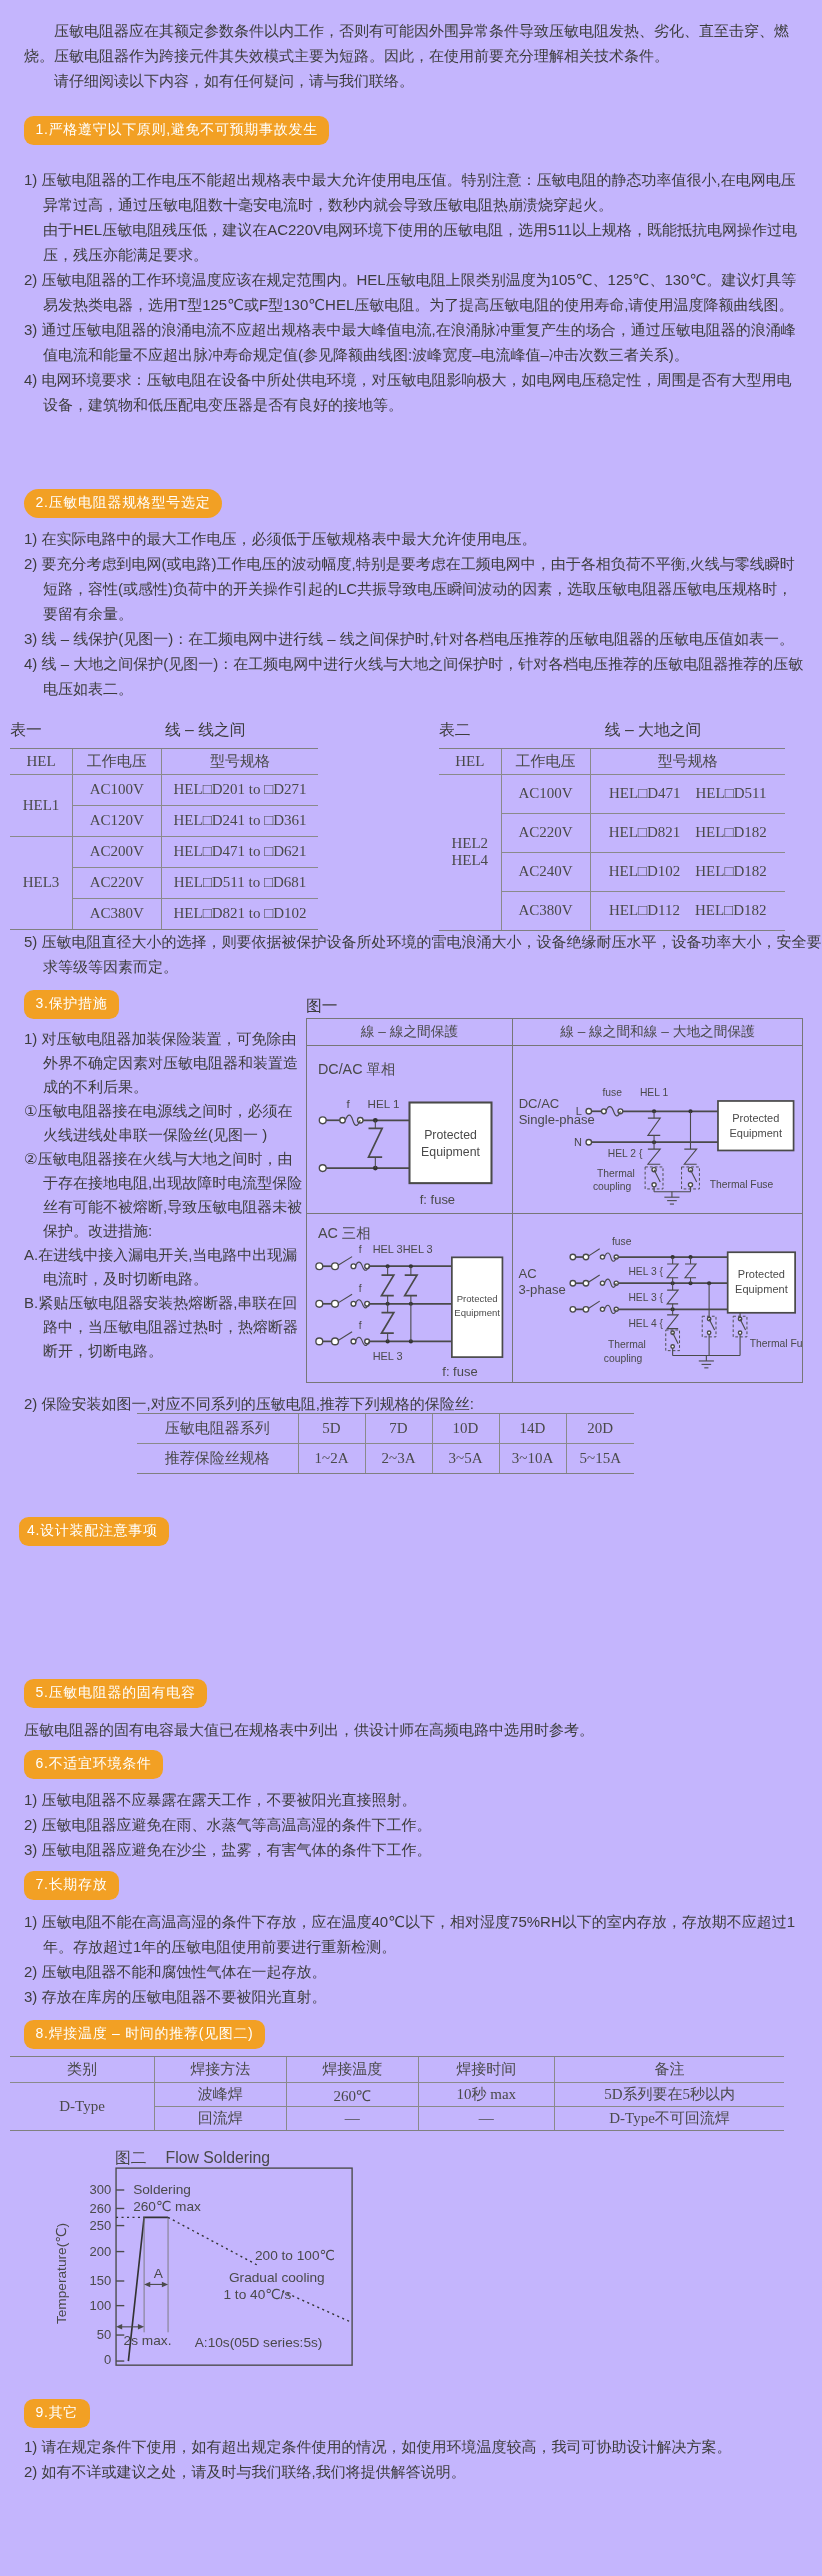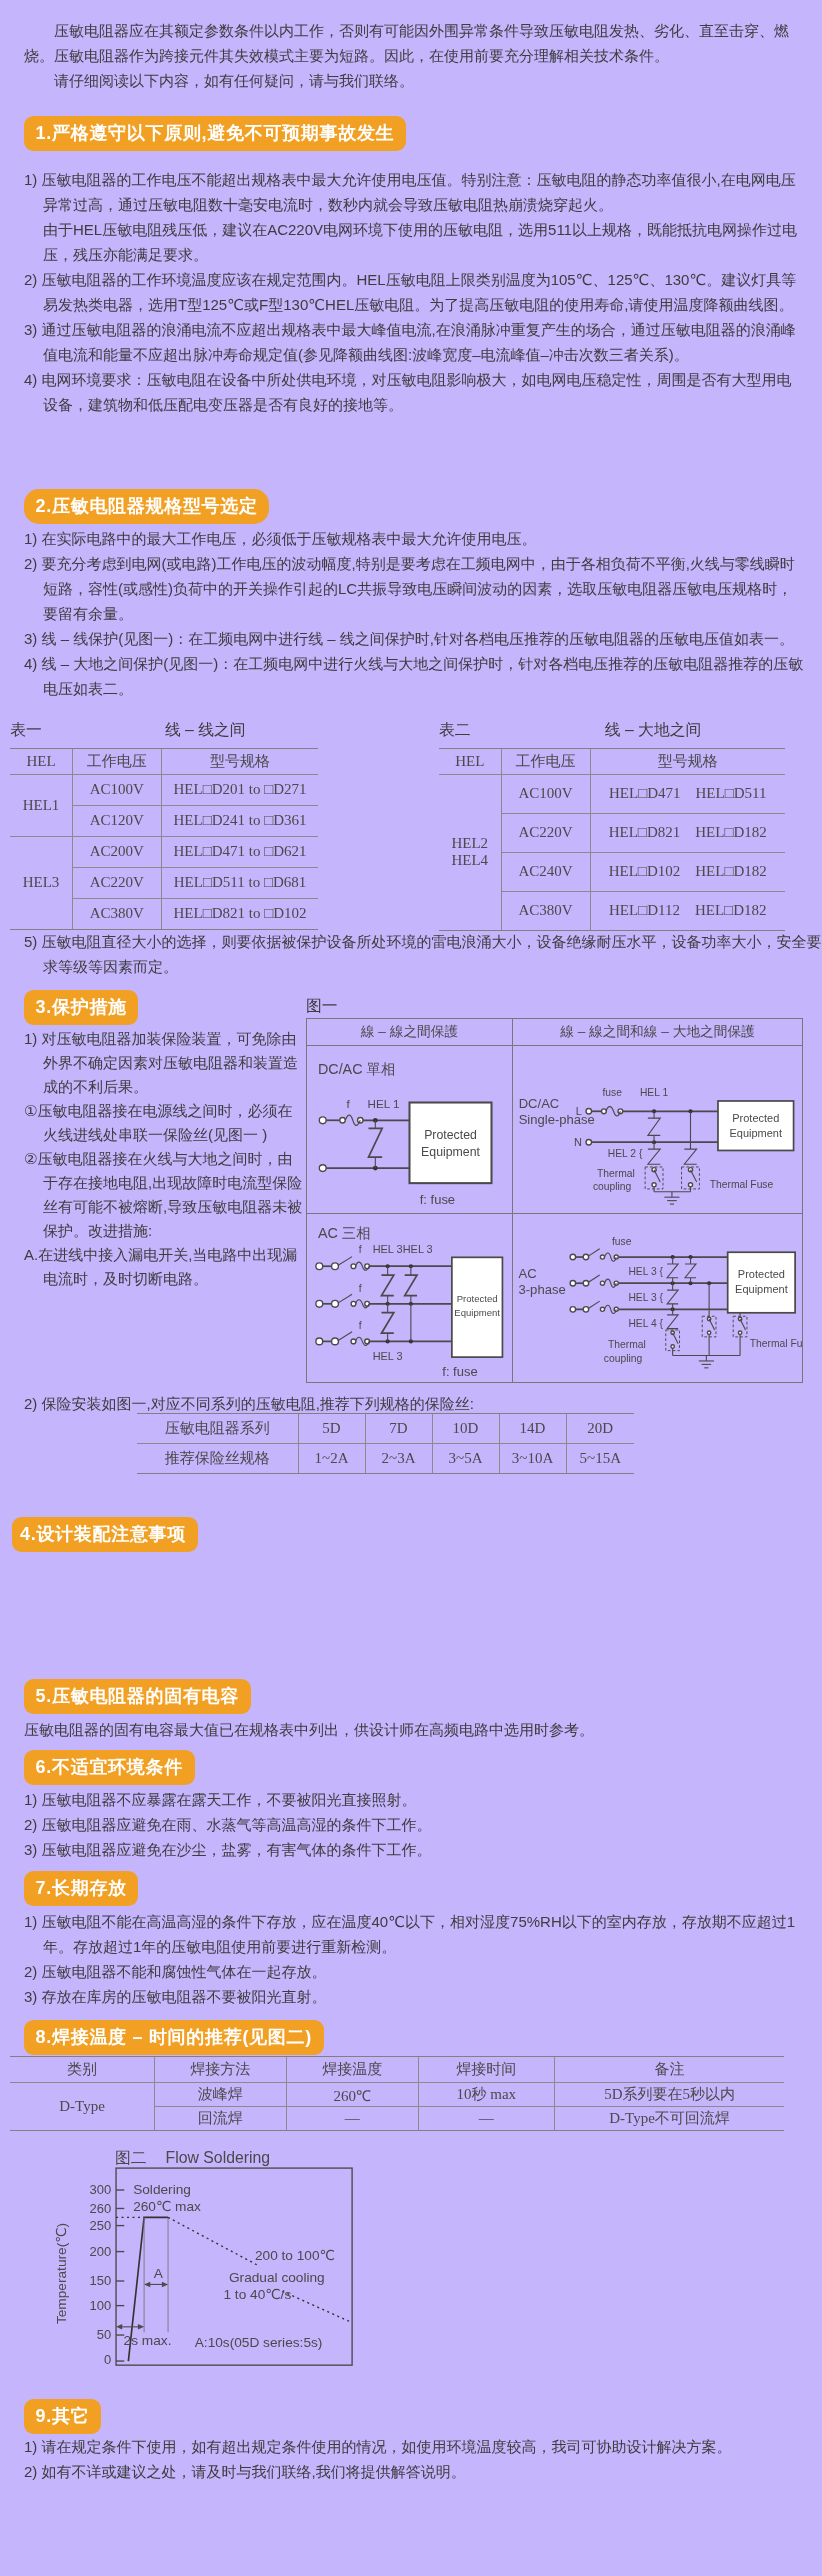--- a/index.html
+++ b/index.html
@@ -3,21 +3,21 @@
 <meta charset="utf-8">
 <style>
   html,body{margin:0;padding:0;background:#fff;}
   .page{position:relative;width:822px;height:2576px;background:#c4b5fd;overflow:hidden;
         font-family:"Liberation Sans","DejaVu Sans",sans-serif;color:#3d3d3d;}
   .txt{font-size:15px;line-height:25px;}
   .abs{position:absolute;}
   .hang{padding-left:19px;text-indent:-19px;}
   .cont{padding-left:19px;text-indent:0;}
   .ind2{text-indent:2em;}
-  .badge{position:absolute;background:#F2A024;color:#fff;font-weight:bold;font-size:18px;
+  .badge{position:absolute;background:#F2A024;color:#fff;font-weight:normal;font-size:14px;
          padding:4.8px 11.6px 6.2px 11.6px;border-radius:9.6px;letter-spacing:0.7px;white-space:nowrap;}
   
   .twrap{position:absolute;}
   .tcap{display:flex;font-size:15.8px;margin-bottom:6.9px;}
   .tcap .cap{width:82px;}
   .tcap .rng{flex:1;text-align:center;}
   .tbox{border-top:1.4px solid #808080;border-bottom:1.4px solid #808080;}
   table.spec{border-collapse:collapse;border-style:hidden;width:100%;text-align:center;color:#4a4a4a;font-family:Liberation Serif, serif;}
   table.spec th,table.spec td{border:1.4px solid #8a8a8a;font-weight:normal;font-size:15px;padding:0 5.5px;}
   table.spec th{height:25px;}
@@ -167,20 +167,21 @@
   </div>
 
   <div class="abs txt hang" style="left:24px;top:929px;width:781px;">5) 压敏电阻直径大小的选择，则要依据被保护设备所处环境的雷电浪涌大小，设备绝缘耐压水平，设备功率大小，安全要求等级等因素而定。</div>
 
   <div class="badge" style="left:24px;top:990px;">3.保护措施</div>
   <div class="abs" style="left:24px;top:1027px;width:282px;font-size:15px;line-height:24px;">
     <div class="hang">1) 对压敏电阻器加装保险装置，可免除由外界不确定因素对压敏电阻器和装置造成的不利后果。</div>
     <div class="hang">①压敏电阻器接在电源线之间时，必须在火线进线处串联一保险丝(见图一 )</div>
     <div class="hang">②压敏电阻器接在火线与大地之间时，由于存在接地电阻,出现故障时电流型保险丝有可能不被熔断,导致压敏电阻器未被保护。改进措施:</div>
     <div class="hang">A.在进线中接入漏电开关,当电路中出现漏电流时，及时切断电路。</div>
+    <div class="hang">B.紧贴压敏电阻器安装热熔断器,串联在回路中，当压敏电阻器过热时，热熔断器断开，切断电路。</div>
   </div>
 
   <div class="abs" style="left:306px;top:996px;font-size:15.8px;">图一</div>
   <div id="fig1">
     <div class="f1h bR">線 – 線之間保護</div>
     <div class="f1h">線 – 線之間和線 – 大地之間保護</div>
 
     <div class="f1c bR bB">
       <svg viewBox="0 0 300 243">
         <text x="16" y="40" font-size="21">DC/AC 單相</text>
@@ -453,21 +454,21 @@
           <td>2~3A</td>
           <td>3~5A</td>
           <td>3~10A</td>
           <td>5~15A</td>
         </tr>
       </tbody>
         </table>
     </div>
   </div>
 
-  <div class="badge" style="left:12px;top:1517px;padding-left:8px;">4.设计装配注意事项</div>
+  <div class="badge" style="left:19px;top:1517px;padding-left:8px;">4.设计装配注意事项</div>
 
   <div class="badge" style="left:24px;top:1679px;">5.压敏电阻器的固有电容</div>
   <div class="abs txt" style="left:24px;top:1717px;width:781px;">压敏电阻器的固有电容最大值已在规格表中列出，供设计师在高频电路中选用时参考。</div>
 
   <div class="badge" style="left:24px;top:1750px;">6.不适宜环境条件</div>
   <div class="abs txt" style="left:24px;top:1787px;width:781px;">
     <div class="hang">1) 压敏电阻器不应暴露在露天工作，不要被阳光直接照射。</div>
     <div class="hang">2) 压敏电阻器应避免在雨、水蒸气等高温高湿的条件下工作。</div>
     <div class="hang">3) 压敏电阻器应避免在沙尘，盐雾，有害气体的条件下工作。</div>
   </div>

